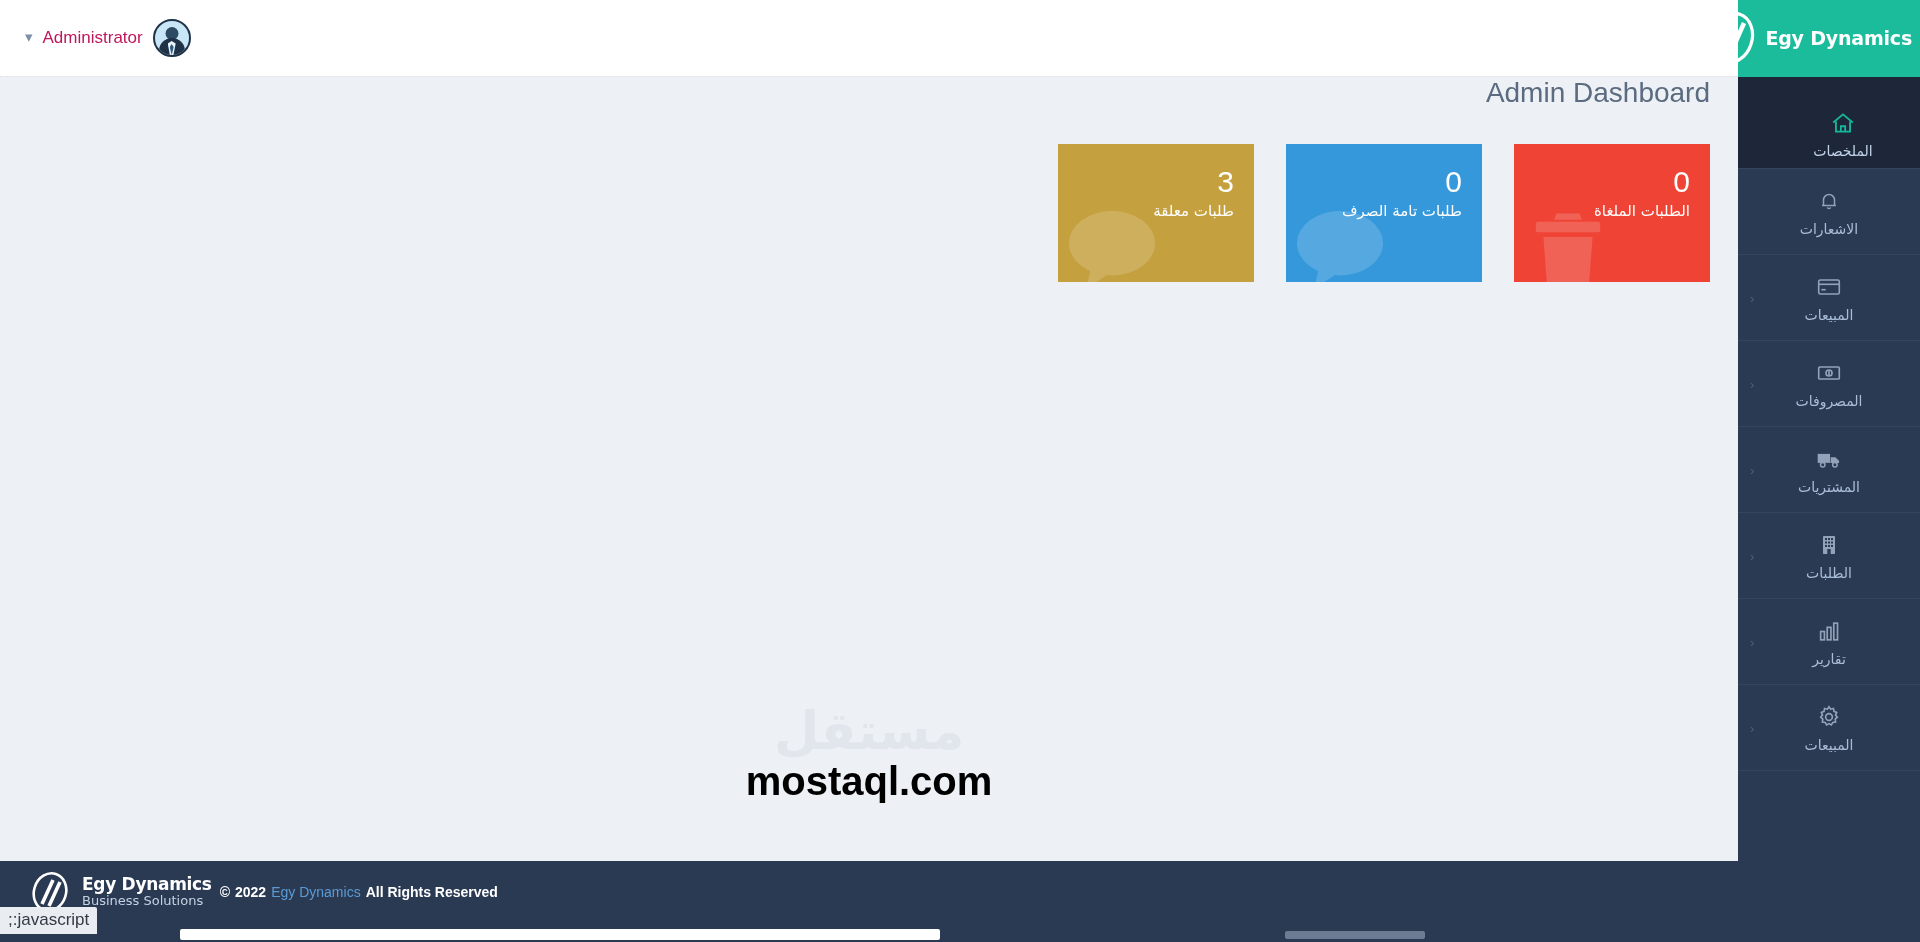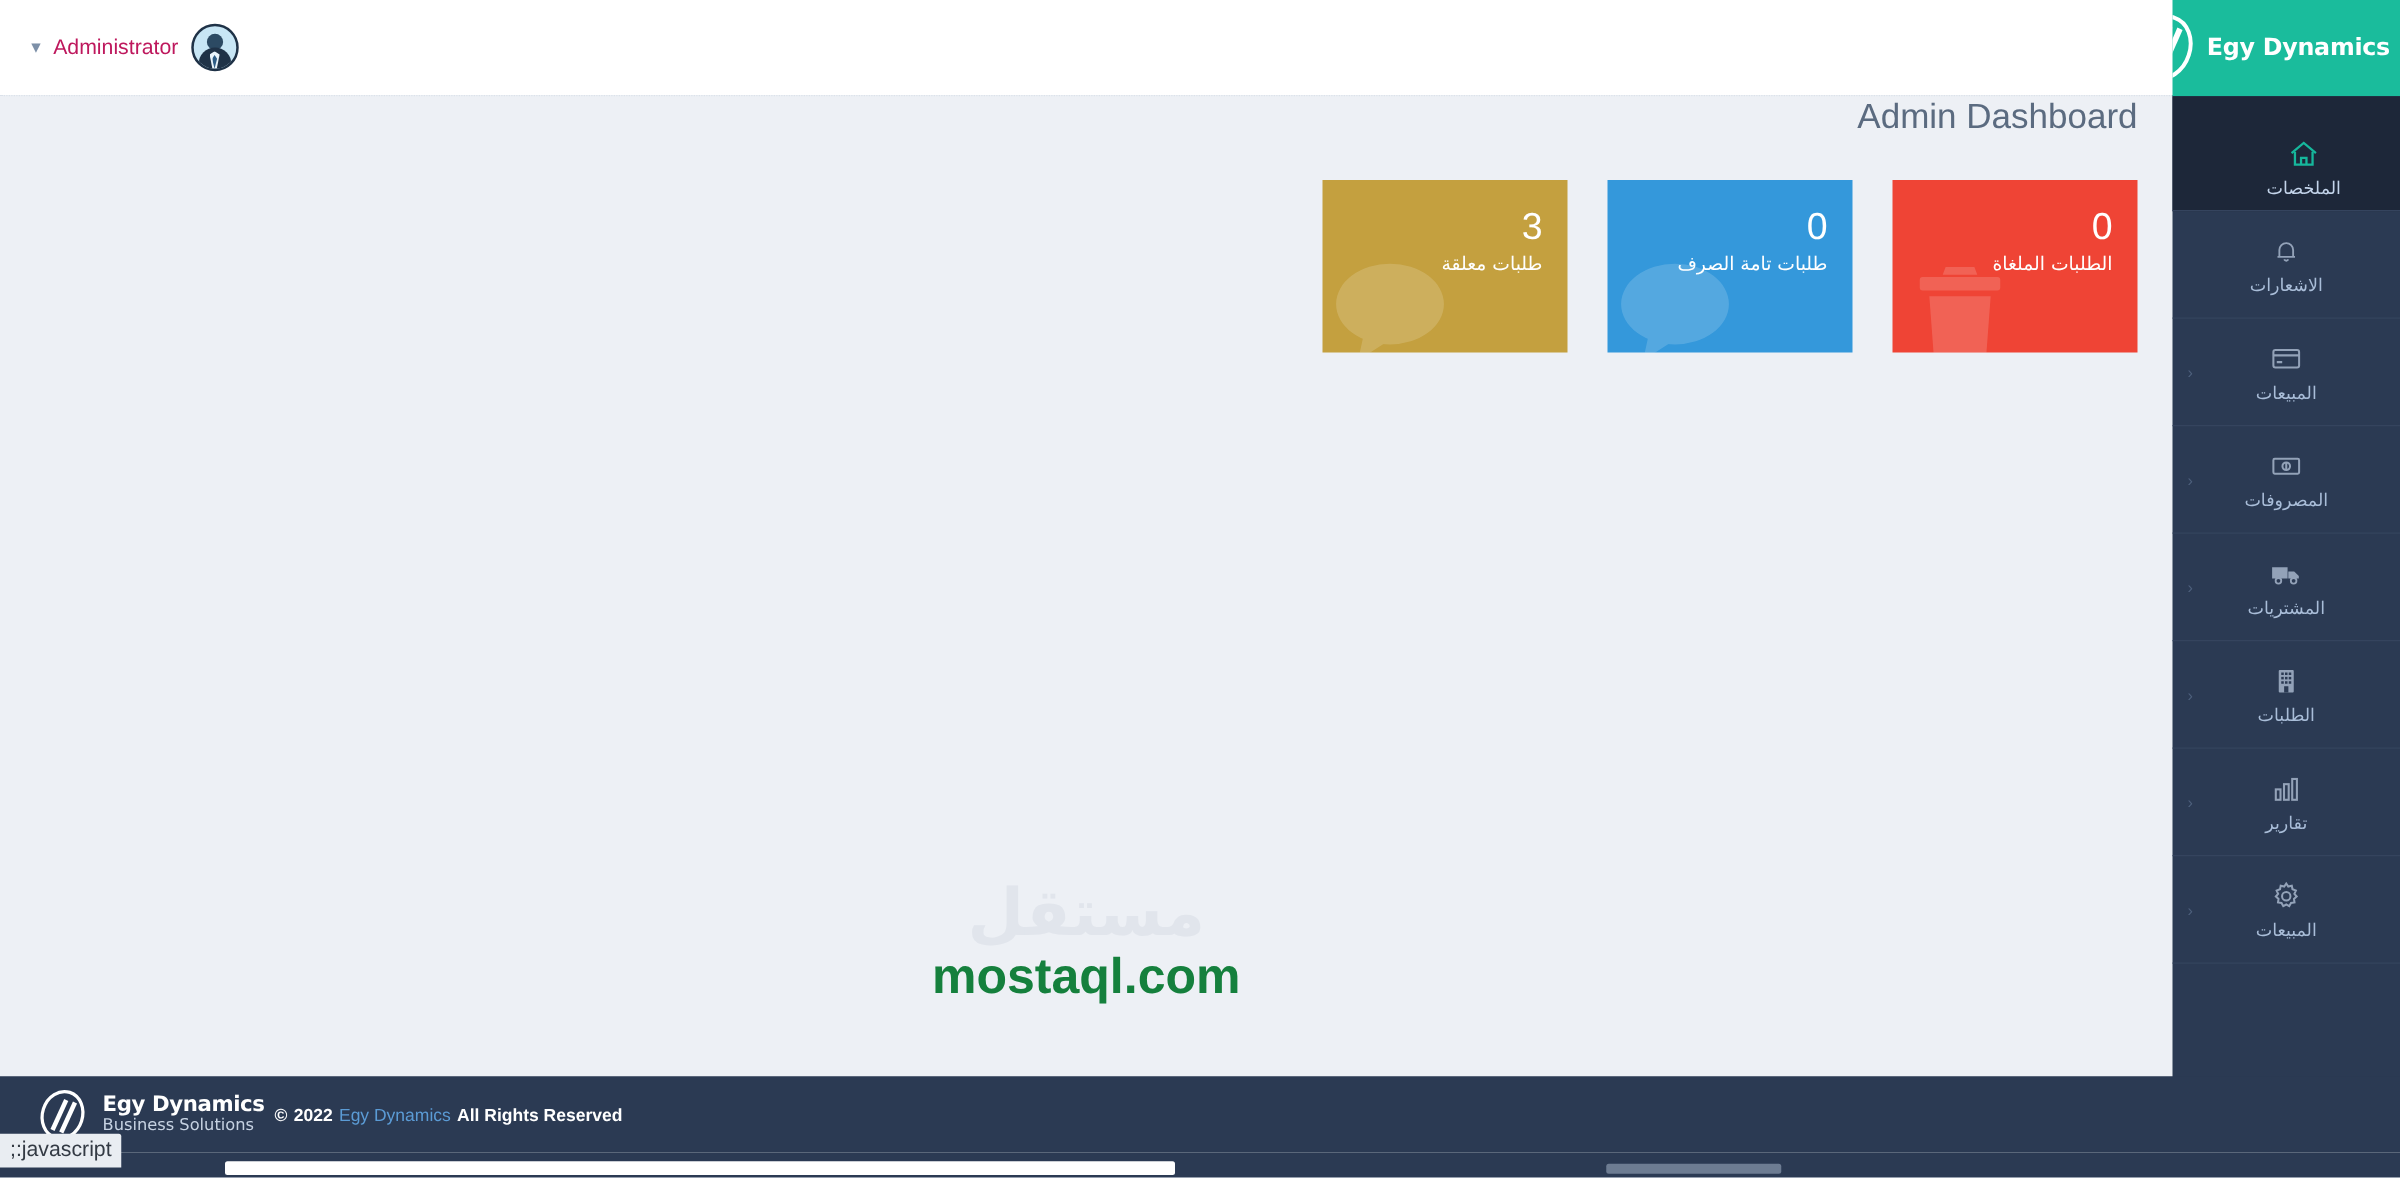--- a/index.html
+++ b/index.html
@@ -159,21 +159,21 @@
   .watermark {
     position:absolute; left:0; right:0; bottom:78px;
     display:flex; flex-direction:column; align-items:center;
     pointer-events:none; z-index:5; user-select:none;
   }
   .wm-ar {
     font-size:52px; color:#e1e5ec; font-weight:bold;
     font-family:"DejaVu Sans", sans-serif; line-height:1;
   }
   .wm-en {
-    font-size:40px; color:#15803d; font-weight:bold;
+    font-size:40px; color:#000000; font-weight:bold;
     font-family:"Liberation Sans", sans-serif; line-height:1.1;
     direction:ltr; margin-top:2px;
   }
 
   
   .footer {
     position:absolute; bottom:20px; left:0; width:1920px; height:61px;
     background:#2b3a53; z-index:25;
     display:flex; align-items:center; direction:ltr; padding-left:24px;
   }

